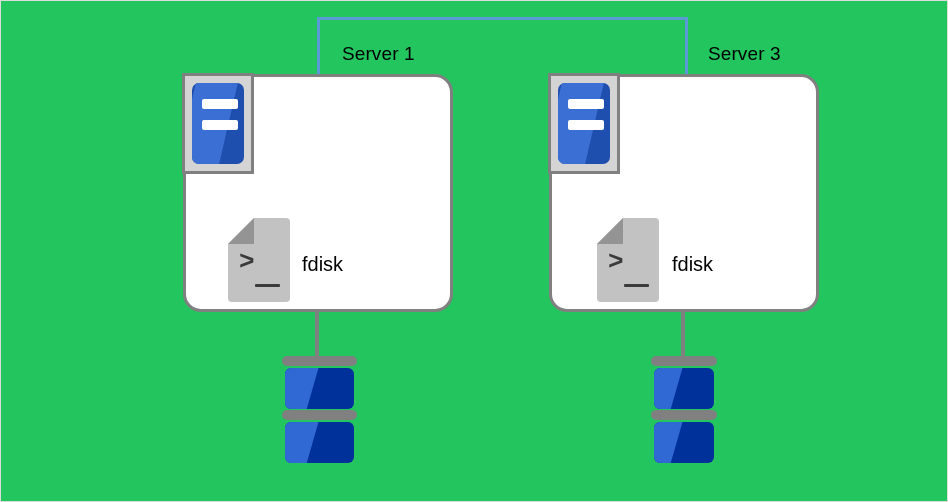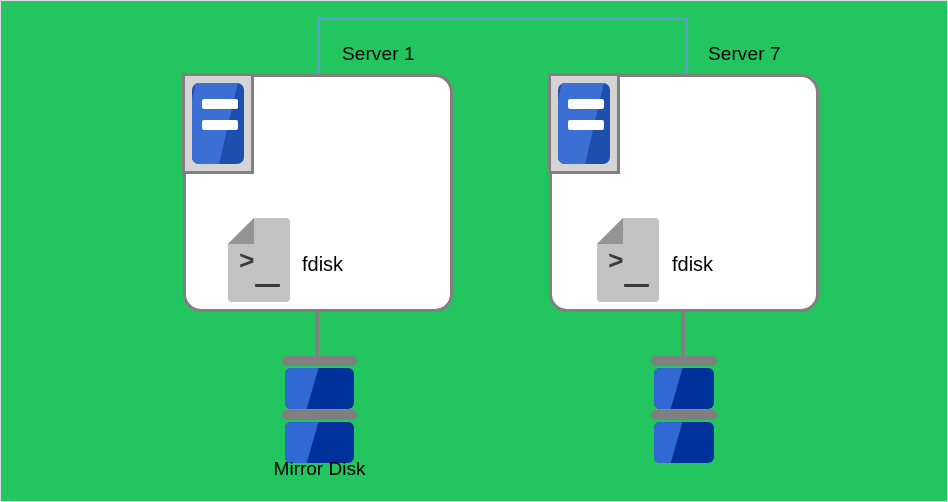--- a/index.html
+++ b/index.html
@@ -175,23 +175,22 @@
   <div class="disk-stack" style="left:281px; top:355px; width:75px; height:95px;">
     <div class="disk-bar" style="left:0px;  top:0px;  width:75px;"></div>
     <div class="disk-block" style="left:3px;  top:12px; width:69px; height:41px;">
       <div class="disk-sheen"></div>
     </div>
     <div class="disk-bar" style="left:0px;  top:54px; width:75px;"></div>
     <div class="disk-block" style="left:3px;  top:66px; width:69px; height:41px;">
       <div class="disk-sheen"></div>
     </div>
   </div>
-  <div class="disk-label" style="left:231px; top:457px; width:175px;">Mirror Disk</div>
-
-  <div class="server-label" style="left:707px; top:42px;">Server 7</div>
+
+  <div class="server-label" style="left:707px; top:42px;">Server 3</div>
 
   <div class="server-box" style="left:548px; top:73px; width:270px; height:238px;"></div>
 
   <div class="srv-icon" style="left:547px; top:72px; width:72px; height:101px;">
     <div class="srv-icon-inner">
       <div class="srv-icon-sheen"></div>
       <div class="srv-bar" style="left:10px; top:16px; width:36px;"></div>
       <div class="srv-bar" style="left:10px; top:37px; width:36px;"></div>
     </div>
   </div>

